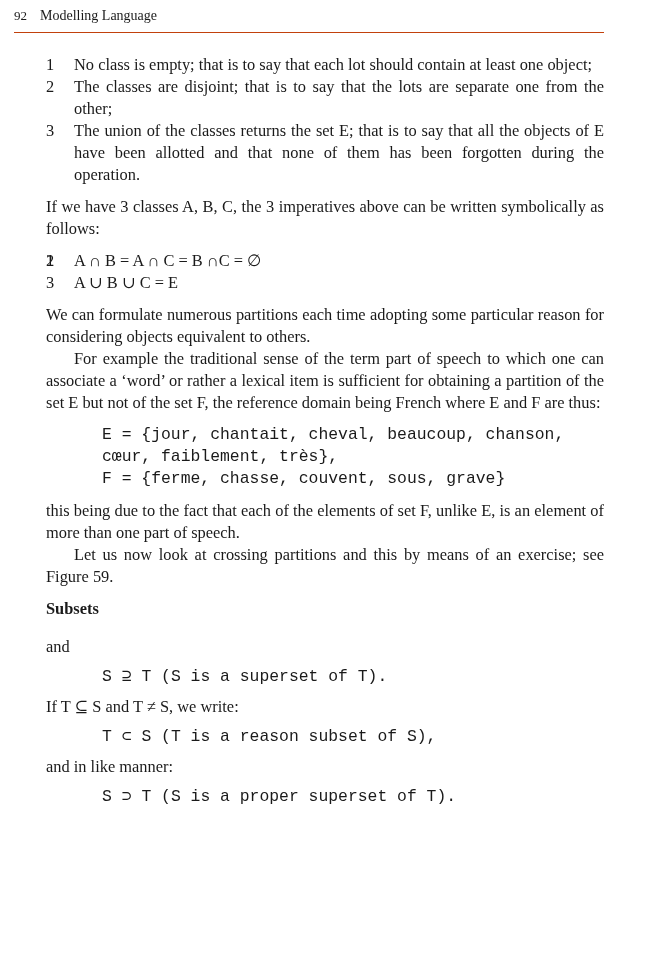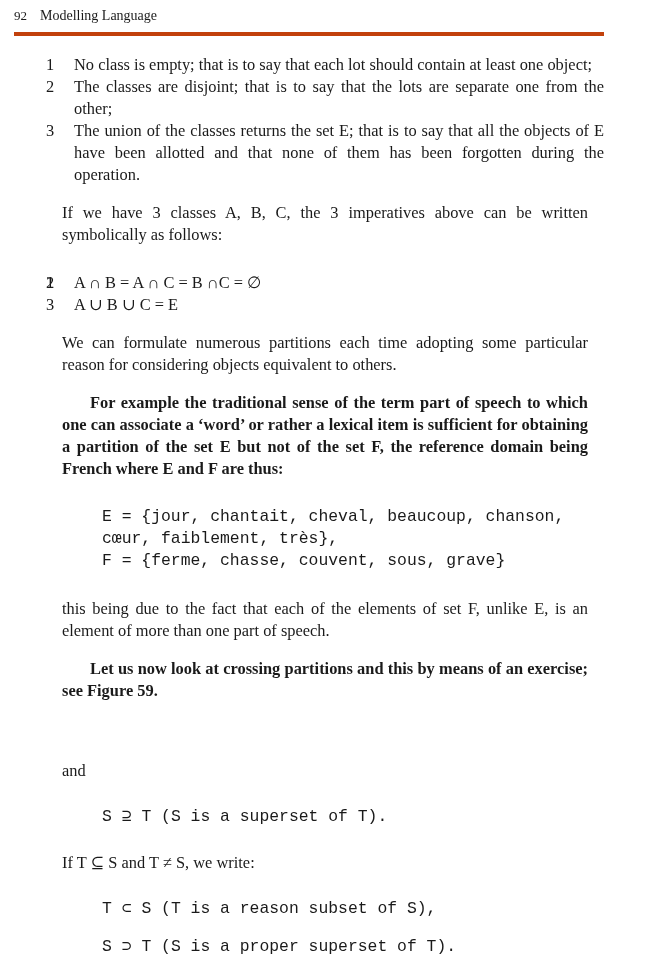--- a/index.html
+++ b/index.html
@@ -3,31 +3,31 @@
   <meta charset="utf-8">
   <style>
     html, body { margin: 0; padding: 0; background: #ffffff; }
     body {
       width: 650px; height: 975px; position: relative; overflow: hidden;
       font-family: "Liberation Serif", "DejaVu Serif", serif;
       color: #1a1a1a;
     }
     .header {
       position: absolute; left: 14px; top: 6px; width: 590px; height: 26px;
-      border-bottom: 4px solid #c2410c;
+      border-bottom: 1px solid #c2410c;
       font-size: 14px; line-height: 20px;
     }
     .header .pagenum { position: absolute; left: 0; top: 0; font-size: 13px; }
     .header .running { position: absolute; left: 26px; top: 0; }
     .content {
       position: absolute; left: 46px; top: 54px; width: 558px;
       font-size: 16.4px; line-height: 22px;
     }
-    p { margin: 16px; text-align: justify; }
-    .indent { text-indent: 28px; font-weight: bold; }
+    p { margin: 0; text-align: justify; }
+    .indent { text-indent: 28px; }
     .list { margin: 0 0 10px 0; }
     .li { position: relative; padding-left: 28px; text-align: justify; }
     .li .num { position: absolute; left: 0; top: 0; }
     .gap { height: 10px; }
     .gap-s { height: 8px; }
     .display { padding-left: 56px; font-family: Liberation Mono, monospace; }
     .heading { font-weight: bold; }
   </style>
 </head>
 <body>
@@ -78,25 +78,27 @@
   <div class="display">
     <div>E = {jour, chantait, cheval, beaucoup, chanson, cœur, faiblement, très},</div>
     <div>F = {ferme, chasse, couvent, sous, grave}</div>
   </div>
   <div class="gap"></div>
 
   <p>this being due to the fact that each of the elements of set F, unlike E, is an element of more than one part of speech.</p>
   <p class="indent">Let us now look at crossing partitions and this by means of an exercise; see Figure 59.</p>
   <div class="gap"></div>
 
+  <div class="heading">Subsets</div>
   <div class="gap-s"></div>
   <div class="gap-s"></div>
   <p>and</p>
   <div class="gap-s"></div>
   <div class="display">S ⊇ T (S is a superset of T).</div>
   <div class="gap-s"></div>
   <p>If T ⊆ S and T ≠ S, we write:</p>
   <div class="gap-s"></div>
   <div class="display">T ⊂ S (T is a reason subset of S),</div>
   <div class="gap-s"></div>
+  <p>and in like manner:</p>
   <div class="gap-s"></div>
   <div class="display">S ⊃ T (S is a proper superset of T).</div>
 </div>
 
 </body></html>

